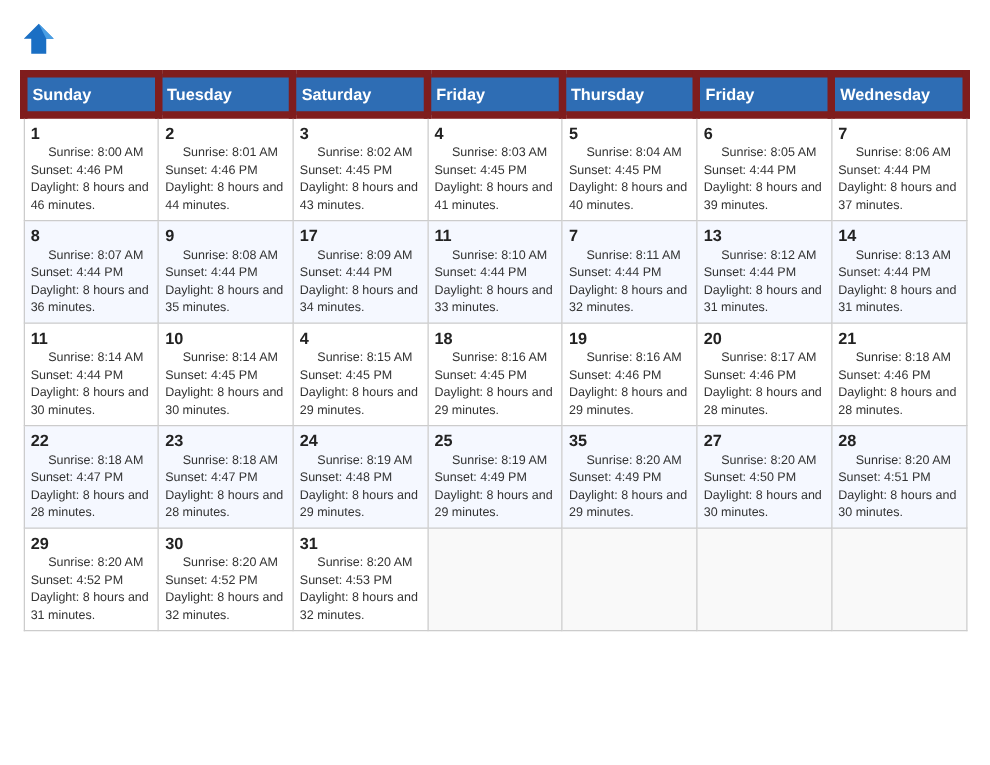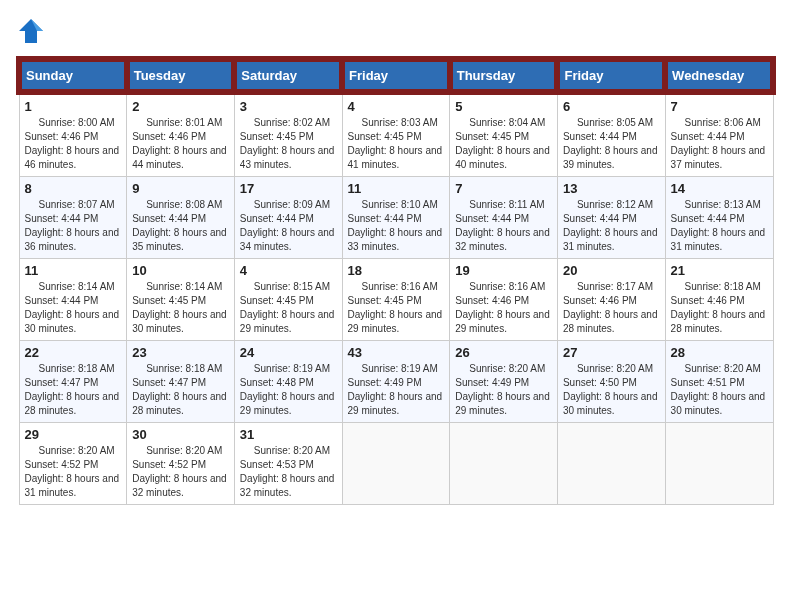--- a/index.html
+++ b/index.html
@@ -323,29 +323,29 @@
       </td>
         <td>
         <span class="day-number">24</span>
         <span class="day-info">
           Sunrise: 8:19 AM<br>
           Sunset: 4:48 PM<br>
           Daylight: 8 hours and 29 minutes.
         </span>
       </td>
         <td>
-        <span class="day-number">43</span>
+        <span class="day-number">25</span>
         <span class="day-info">
           Sunrise: 8:19 AM<br>
           Sunset: 4:49 PM<br>
           Daylight: 8 hours and 29 minutes.
         </span>
       </td>
         <td>
-        <span class="day-number">26</span>
+        <span class="day-number">35</span>
         <span class="day-info">
           Sunrise: 8:20 AM<br>
           Sunset: 4:49 PM<br>
           Daylight: 8 hours and 29 minutes.
         </span>
       </td>
         <td>
         <span class="day-number">27</span>
         <span class="day-info">
           Sunrise: 8:20 AM<br>

